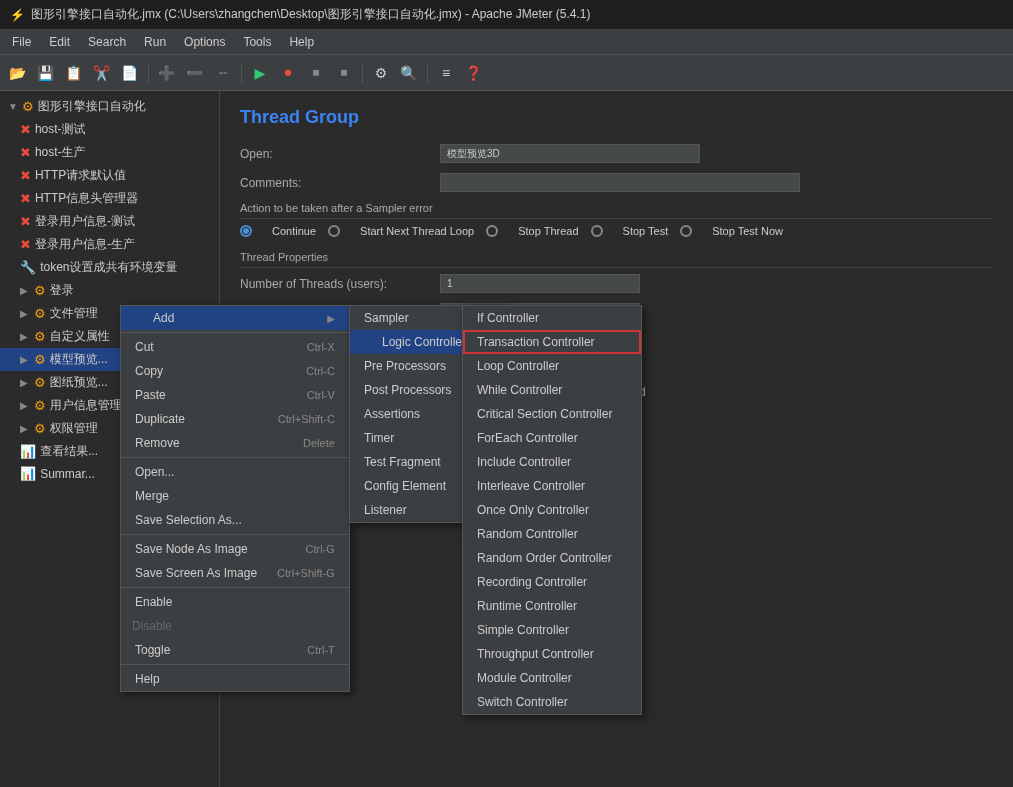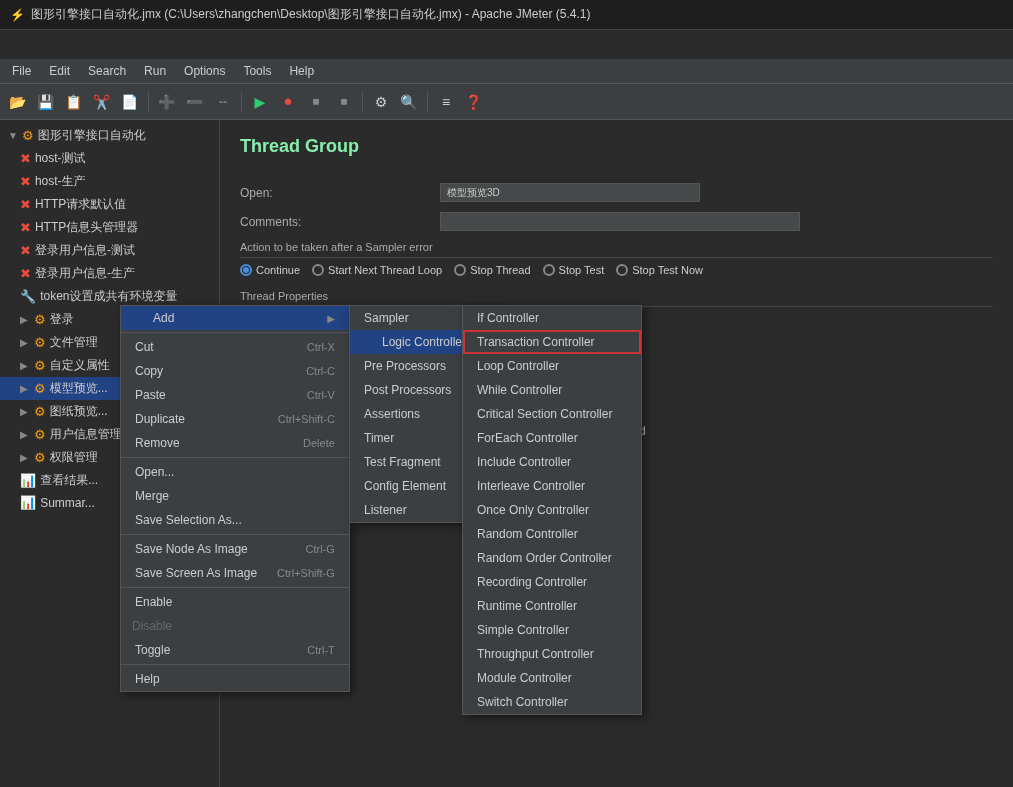--- a/index.html
+++ b/index.html
@@ -26,21 +26,20 @@
       gap: 6px;
     }
 
     
     .menu-bar {
       background: #3c3f41;
       border-bottom: 1px solid #555;
       padding: 2px 4px;
       display: flex;
       gap: 2px;
-      margin-top: 29px;
     }
     .menu-item {
       padding: 3px 8px;
       color: #cccccc;
       cursor: pointer;
       border-radius: 2px;
     }
 
     
     .toolbar {
@@ -103,22 +102,22 @@
     .right-panel {
       flex: 1;
       background: #2b2b2b;
       padding: 16px 20px;
       overflow-y: auto;
     }
 
     .panel-title {
       font-size: 18px;
       font-weight: bold;
-      color: #86efac;
-      margin-bottom: 26px;
+      color: #3b82f6;
+      margin-bottom: 16px;
     }
 
     .form-row {
       display: flex;
       align-items: center;
       margin-bottom: 10px;
     }
     .form-label {
       width: 200px;
       color: #aaaaaa;
@@ -143,21 +142,21 @@
 
     .radio-group {
       display: flex;
       align-items: center;
       gap: 12px;
       flex-wrap: wrap;
     }
     .radio-item {
       display: flex;
       align-items: center;
-      gap: 4px;
+      gap: 20px;
       color: #cccccc;
       font-size: 11px;
     }
     .radio-circle {
       width: 12px;
       height: 12px;
       border-radius: 50%;
       border: 2px solid #888;
       display: flex;
       align-items: center;

